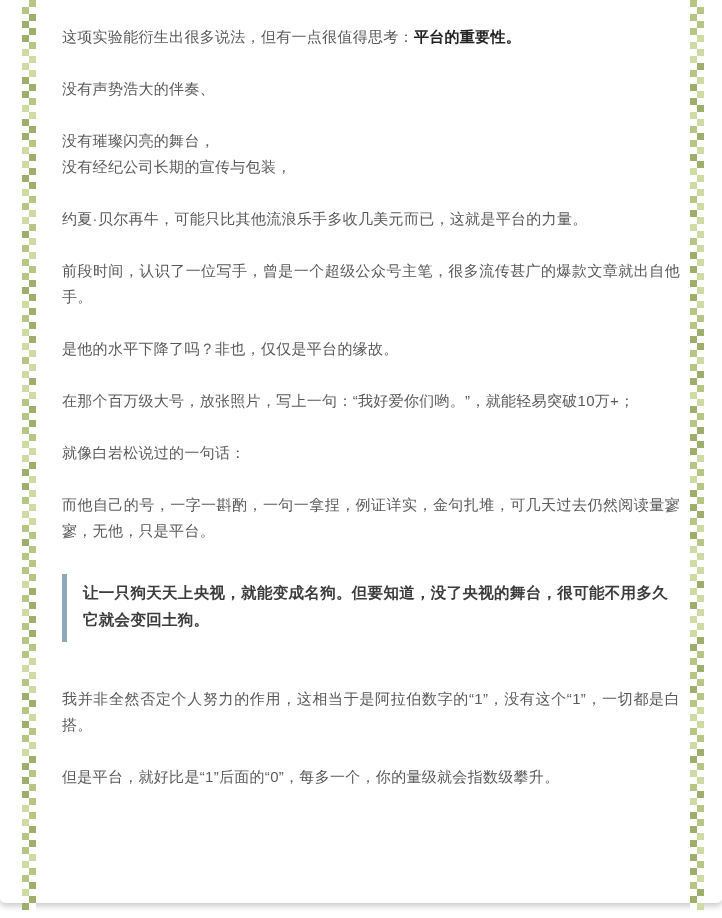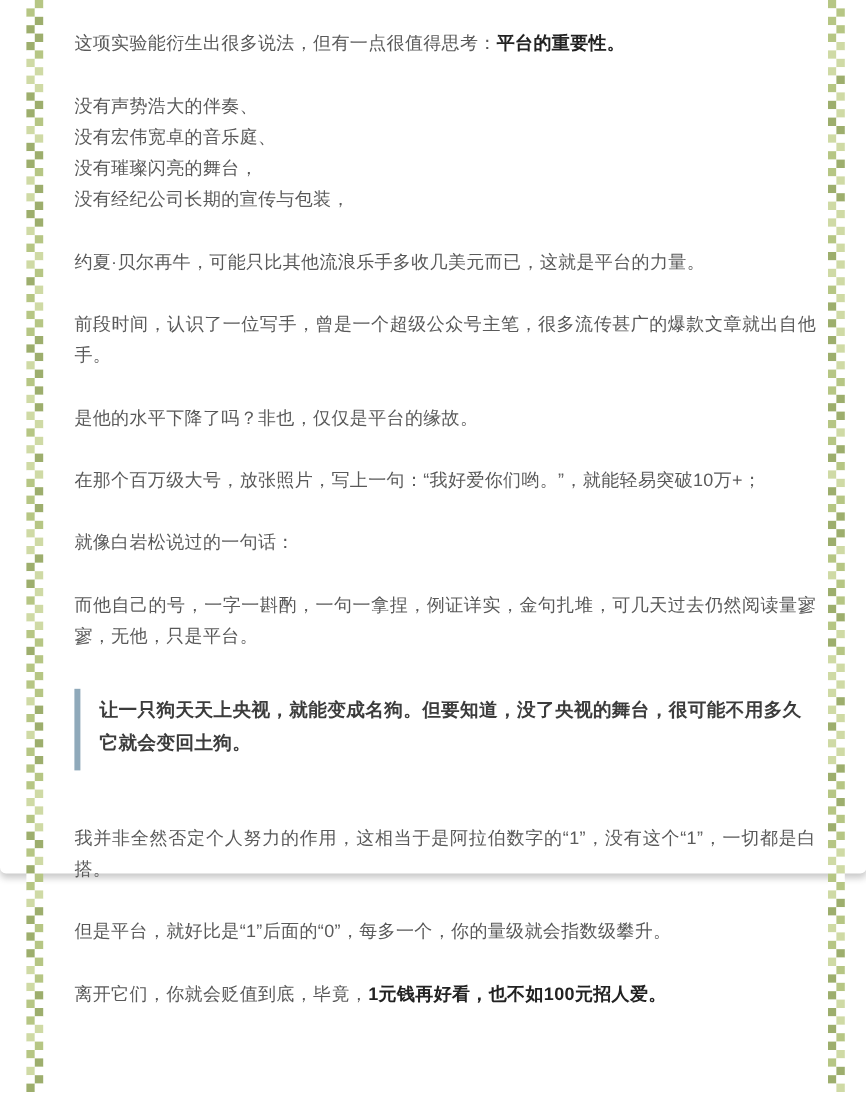--- a/index.html
+++ b/index.html
@@ -7,21 +7,21 @@
     padding: 0;
     background: #ffffff;
     width: 722px;
     height: 918px;
     font-family: "Liberation Sans", "DejaVu Sans", sans-serif;
     overflow: hidden;
   }
   .sheet {
     position: relative;
     width: 722px;
-    height: 728px;
+    height: 903px;
     background: #ffffff;
     box-shadow: 0 3px 6px rgba(0,0,0,0.22);
     border-radius: 0 0 5px 5px;
   }
   .checker {
     position: absolute;
     top: 0;
     width: 14px;
     display: grid;
     grid-template-columns: 7px 7px;
@@ -582,25 +582,24 @@
       <div class="cell" style="background: rgb(255, 255, 255);"></div>
       <div class="cell" style="background: rgb(255, 255, 255);"></div>
       <div class="cell" style="background: rgb(157, 174, 109);"></div>
       <div class="cell" style="background: rgb(157, 174, 109);"></div>
       <div class="cell" style="background: rgb(255, 255, 255);"></div>
       <div class="cell" style="background: rgb(255, 255, 255);"></div>
       <div class="cell" style="background: rgb(207, 218, 165);"></div>
     </div>
   <div class="content" id="article-content">
       <p><span>这项实验能衍生出很多说法，但有一点很值得思考：</span><strong>平台的重要性。</strong></p>
-      <p><span>没有声势浩大的伴奏、</span><br><span>没有宏伟宽卓的音乐庭、</span><br><span>没有璀璨闪亮的舞台，</span><br><span>没有经纪公司长期的宣传与包装，</span></p>
+      <p><span>没有声势浩大的伴奏、</span><br><br><span>没有璀璨闪亮的舞台，</span><br><span>没有经纪公司长期的宣传与包装，</span></p>
       <p><span>约夏·贝尔再牛，可能只比其他流浪乐手多收几美元而已，这就是平台的力量。</span></p>
       <p><span>前段时间，认识了一位写手，曾是一个超级公众号主笔，很多流传甚广的爆款文章就出自他手。</span></p>
       <p><span>是他的水平下降了吗？非也，仅仅是平台的缘故。</span></p>
       <p><span>在那个百万级大号，放张照片，写上一句：“我好爱你们哟。”，就能轻易突破10万+；</span></p>
       <p><span>就像白岩松说过的一句话：</span></p>
       <p><span>而他自己的号，一字一斟酌，一句一拿捏，例证详实，金句扎堆，可几天过去仍然阅读量寥寥，无他，只是平台。</span></p>
       <blockquote><strong>让一只狗天天上央视，就能变成名狗。但要知道，没了央视的舞台，很可能不用多久它就会变回土狗。</strong></blockquote>
       <p><span>我并非全然否定个人努力的作用，这相当于是阿拉伯数字的“1”，没有这个“1”，一切都是白搭。</span></p>
       <p><span>但是平台，就好比是“1”后面的“0”，每多一个，你的量级就会指数级攀升。</span></p>
-      <p><span>离开它们，你就会贬值到底，毕竟，</span><strong>1元钱再好看，也不如100元招人爱。</strong></p>
     </div>
 </div>
 
 </body></html>

